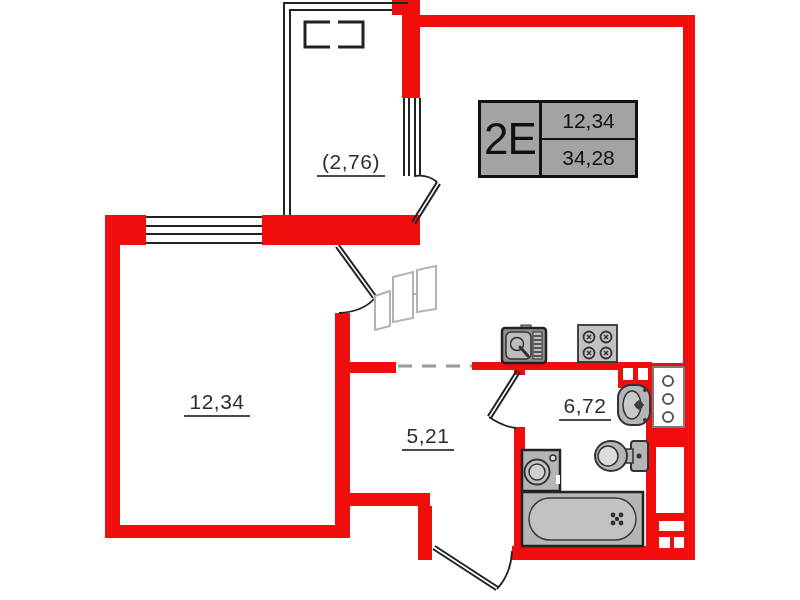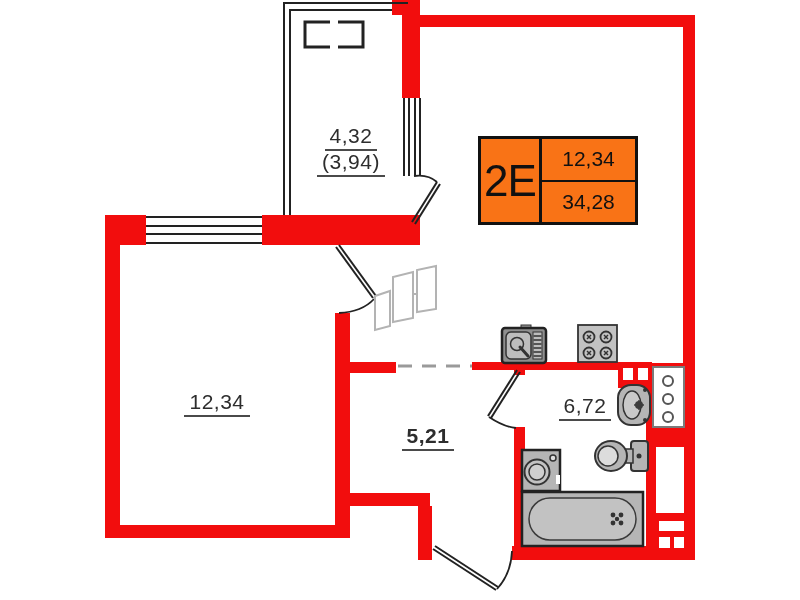--- a/index.html
+++ b/index.html
@@ -1,22 +1,22 @@
 <!DOCTYPE html>
 <html><head>
 <meta charset="utf-8">
 <style>
   html,body{margin:0;padding:0;background:#ffffff;}
   #canvas{position:relative;width:800px;height:600px;background:#ffffff;overflow:hidden;
           font-family:"Liberation Sans","DejaVu Sans",sans-serif;}
   #plan-svg{position:absolute;left:0;top:0;}
   .room-label{position:absolute;width:96px;text-align:center;font-size:21px;color:#2d2d2d;letter-spacing:0.5px;}
   .room-label .val{display:inline-block;border-bottom:2px solid #4a4a4a;padding:0 5px 1px 5px;}
-  #info-table{position:absolute;left:478px;top:100px;width:160px;height:89px;background:#f97316;
-              border:3px solid #111;display:flex;box-sizing:border-box;margin-top:36px;}
+  #info-table{position:absolute;left:478px;top:100px;width:160px;height:78px;background:#a3a3a3;
+              border:3px solid #111;display:flex;box-sizing:border-box;}
   #info-type{width:58px;border-right:3px solid #111;display:flex;align-items:center;justify-content:center;
              font-size:44px;color:#111;letter-spacing:-1px;}
   #info-vals{flex:1;display:flex;flex-direction:column;}
   #info-vals .row{flex:1;display:flex;align-items:center;justify-content:center;font-size:21px;color:#111;}
   #info-vals .row + .row{border-top:2px solid #111;}
 </style>
 </head>
 <body>
 
 <div id="canvas">
@@ -181,30 +181,27 @@
       <g fill="#333">
         <circle cx="95" cy="27" r="2.2"></circle>
         <circle cx="91" cy="23" r="2.4"></circle>
           <circle cx="99" cy="23" r="2.4"></circle>
         <circle cx="91" cy="31" r="2.4"></circle>
           <circle cx="99" cy="31" r="2.4"></circle>
       </g>
     </g>
   </svg>
 
-  <div class="room-label" style="left:303px;top:124px;">
-    <span class="val">4,32</span>
-  </div>
   <div class="room-label" style="left:303px;top:150px;">
-    <span class="val">(3,94)</span>
+    <span class="val">(2,76)</span>
   </div>
   <div class="room-label" style="left:169px;top:390px;">
     <span class="val">12,34</span>
   </div>
-  <div class="room-label" style="left:380px;top:424px;font-weight:bold;">
+  <div class="room-label" style="left:380px;top:424px;">
     <span class="val">5,21</span>
   </div>
   <div class="room-label" style="left:537px;top:394px;">
     <span class="val">6,72</span>
   </div>
 
   <div id="info-table">
     <div id="info-type">2E</div>
     <div id="info-vals">
       <div class="row">12,34</div>

